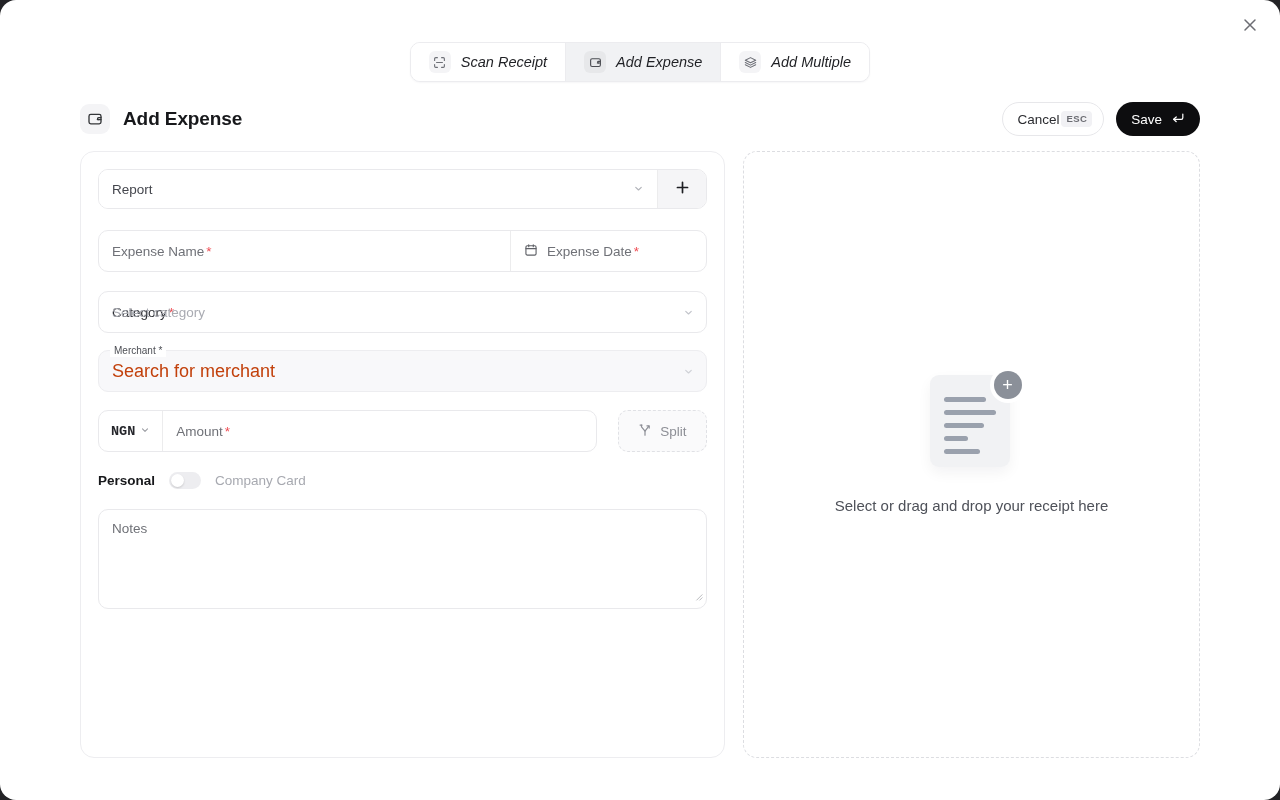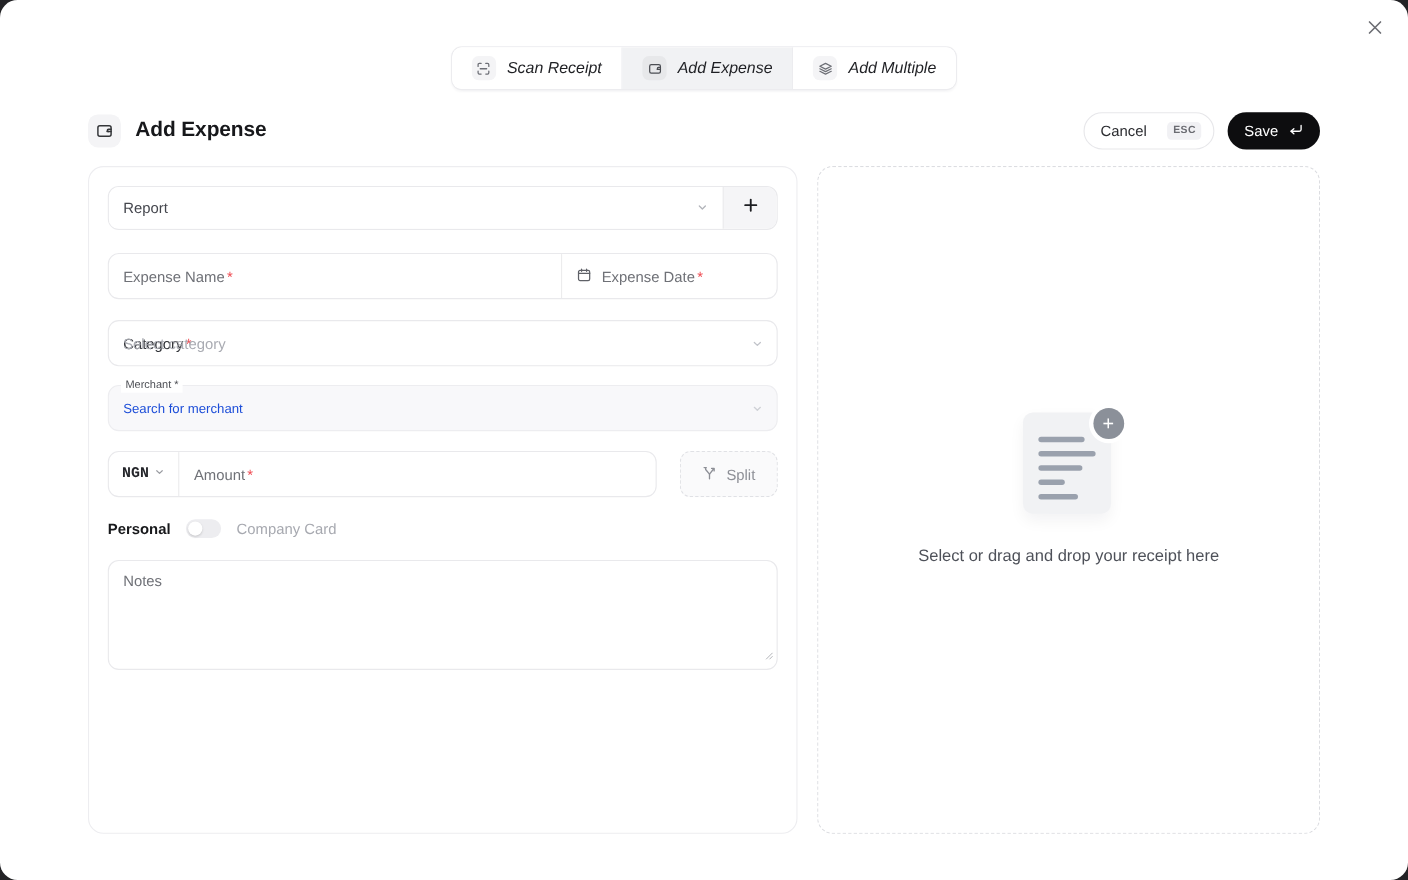--- a/index.html
+++ b/index.html
@@ -64,21 +64,21 @@
   }
   .head-left { display: flex; align-items: center; gap: 13px; }
   .head-icon {
     width: 30px; height: 30px; border-radius: 9px;
     background: #f4f4f6;
     display: flex; align-items: center; justify-content: center;
   }
   .page-title { font-size: 19px; font-weight: bold; color: #17181b; letter-spacing: -0.1px; }
   .head-right { display: flex; align-items: center; gap: 12px; }
   .btn-cancel {
-    display: flex; align-items: center; gap: 19px;
+    display: flex; align-items: center; gap: 2px;
     height: 34px; padding: 0 11px 0 14px;
     border: 1px solid #e7e7ea; border-radius: 17px;
     background: #fff; font-size: 13.5px; color: #2b2c30; cursor: pointer;
   }
   .kbd {
     font-size: 9.5px; font-weight: bold; letter-spacing: .4px;
     color: #6b6c72; background: #f1f1f4;
     border-radius: 4px; padding: 3px 5px; line-height: 1;
   }
   .btn-save {
@@ -154,21 +154,21 @@
     background: #f8f8fa; cursor: pointer;
   }
   .float-label {
     position: absolute; top: -7px; left: 11px;
     background: #ffffff; padding: 0 4px;
     font-size: 10px; color: #4d4f55; line-height: 13px; text-align: center;
   }
   .merchant-ph {
     position: absolute; left: 13px; top: 0; height: 100%;
     display: flex; align-items: center;
-    font-size: 12px; color: #1d4ed8;
+    font-size: 18px; color: #c2410c;
   }
 
   .row-amount { display: flex; align-items: center; gap: 21px; margin-bottom: 20px; }
   .amount-group {
     flex: 1; display: flex; height: 42px;
     border: 1px solid #e9e9ec; border-radius: 10px; overflow: hidden; background: #fff;
   }
   .currency {
     display: flex; align-items: center; gap: 5px;
     padding: 0 12px; font-size: 13.5px; font-weight: bold; color: #25262b; cursor: pointer;

